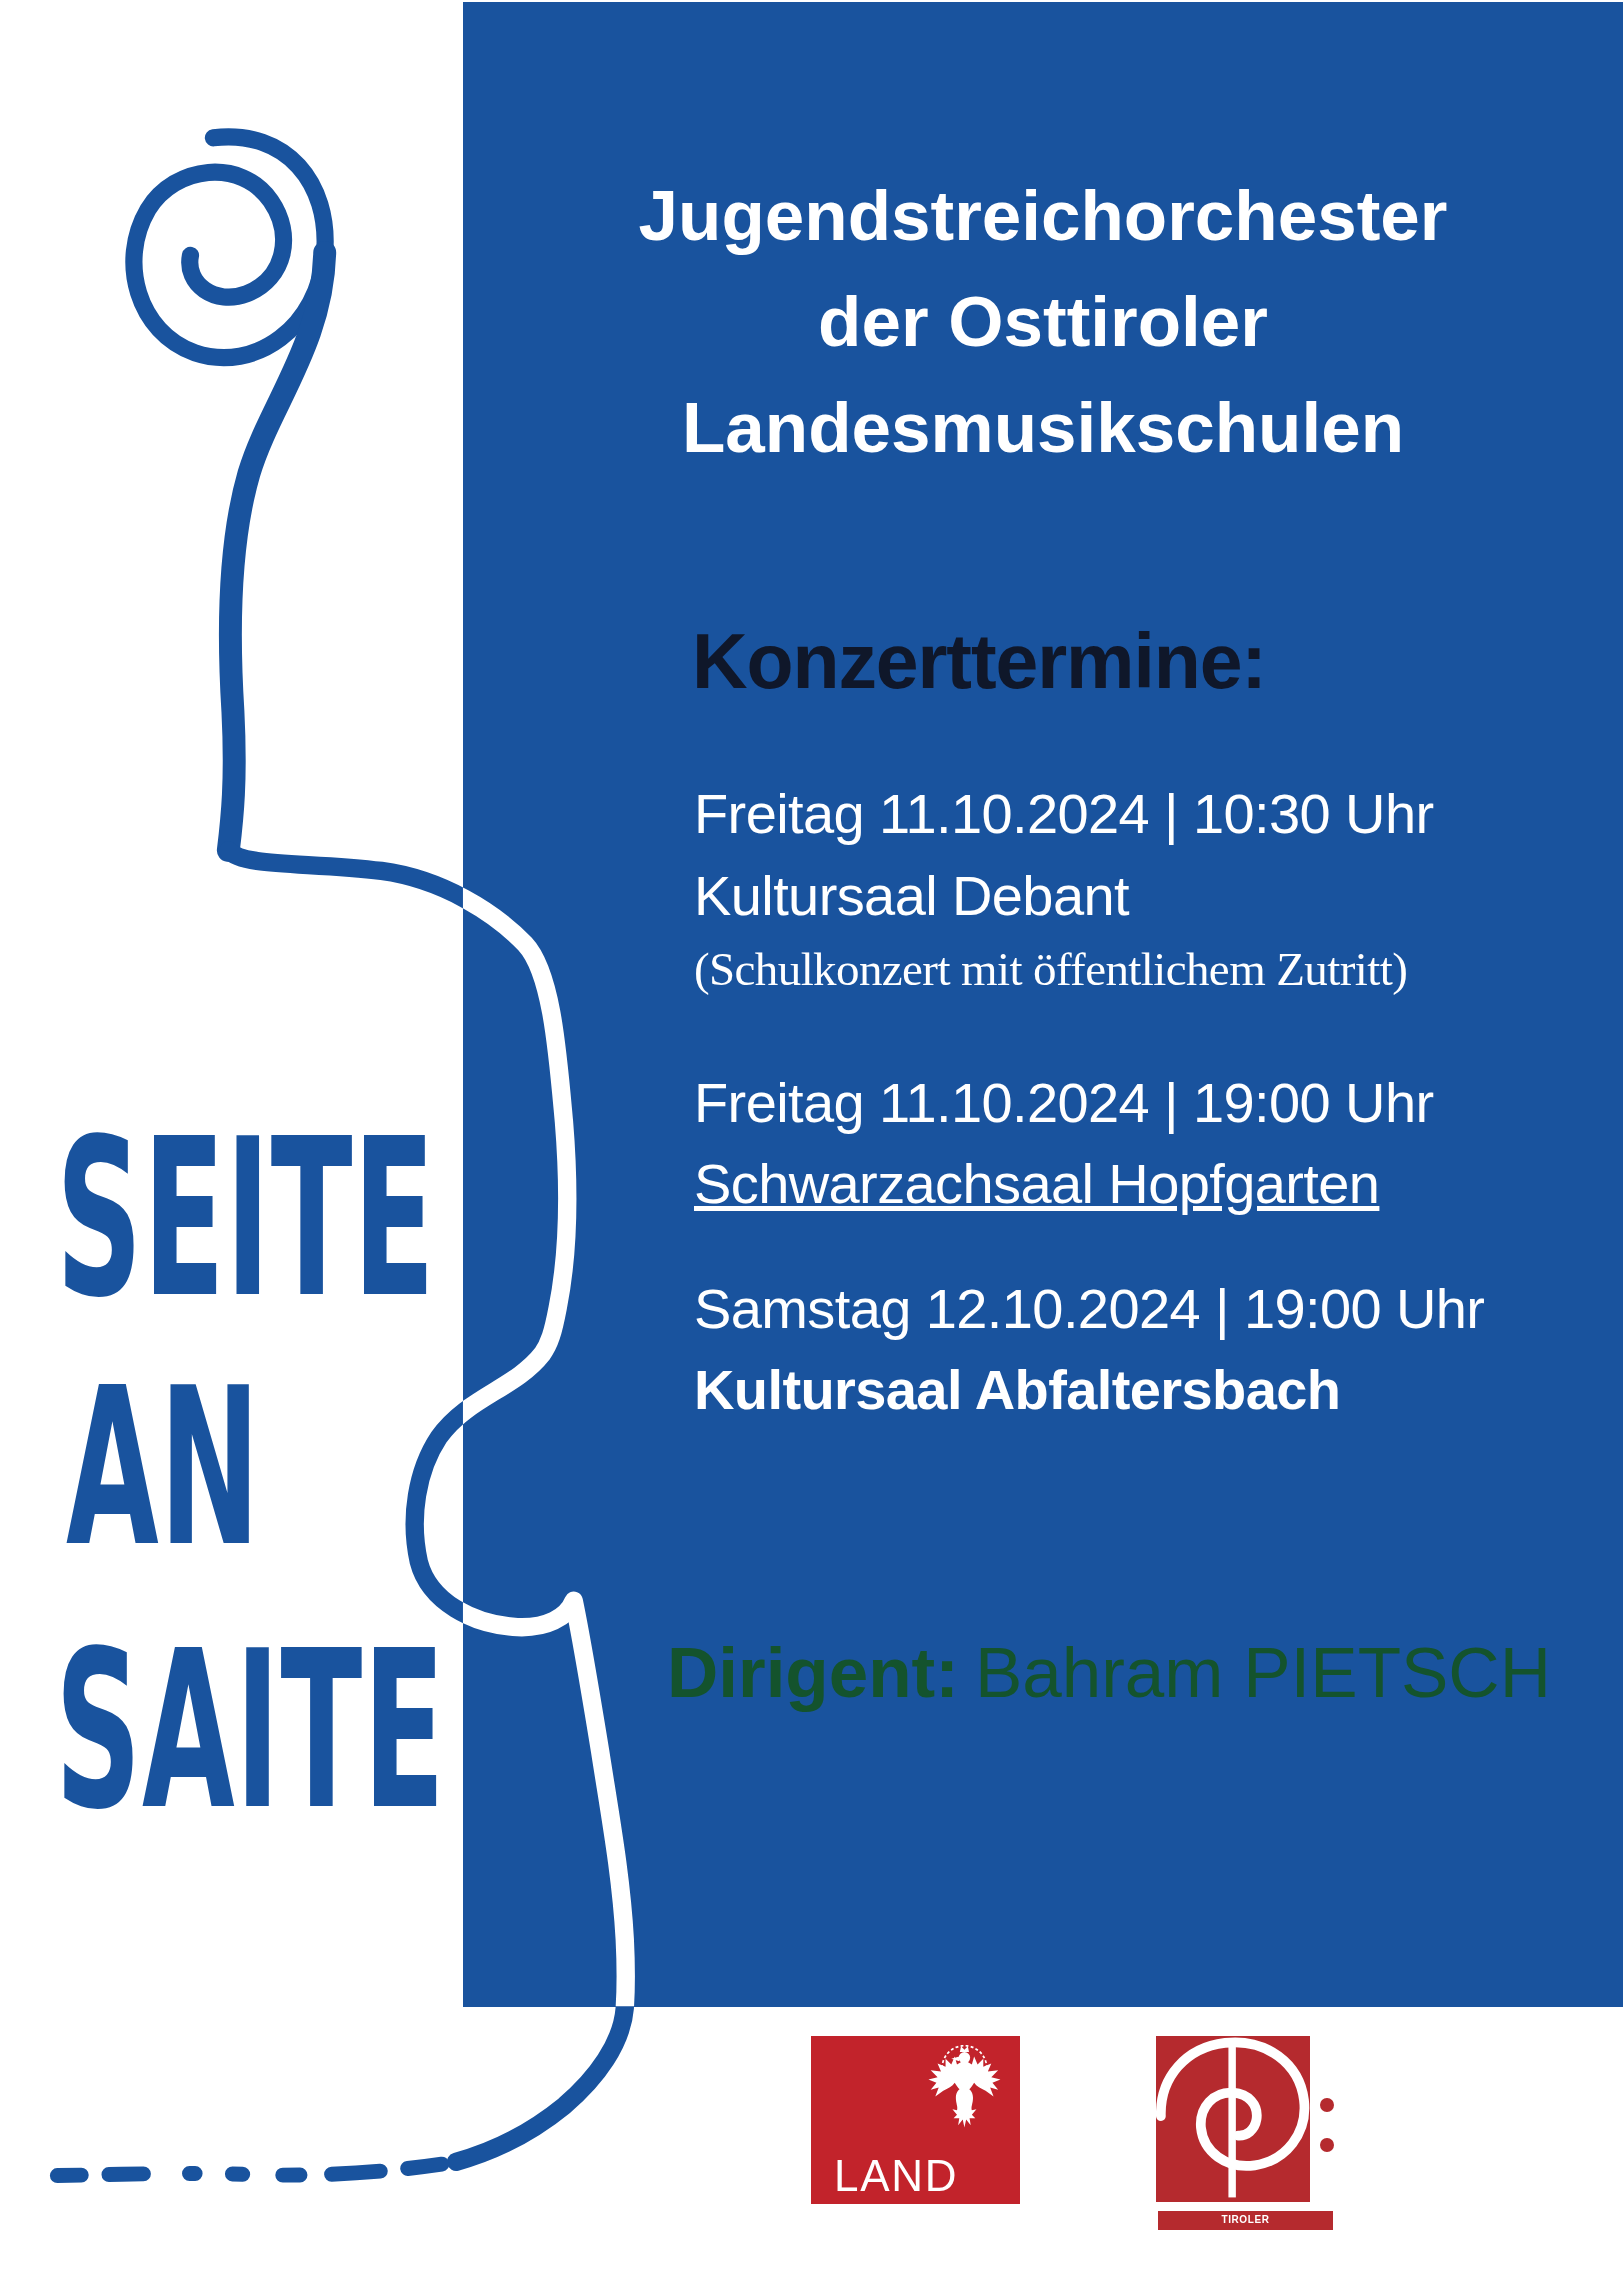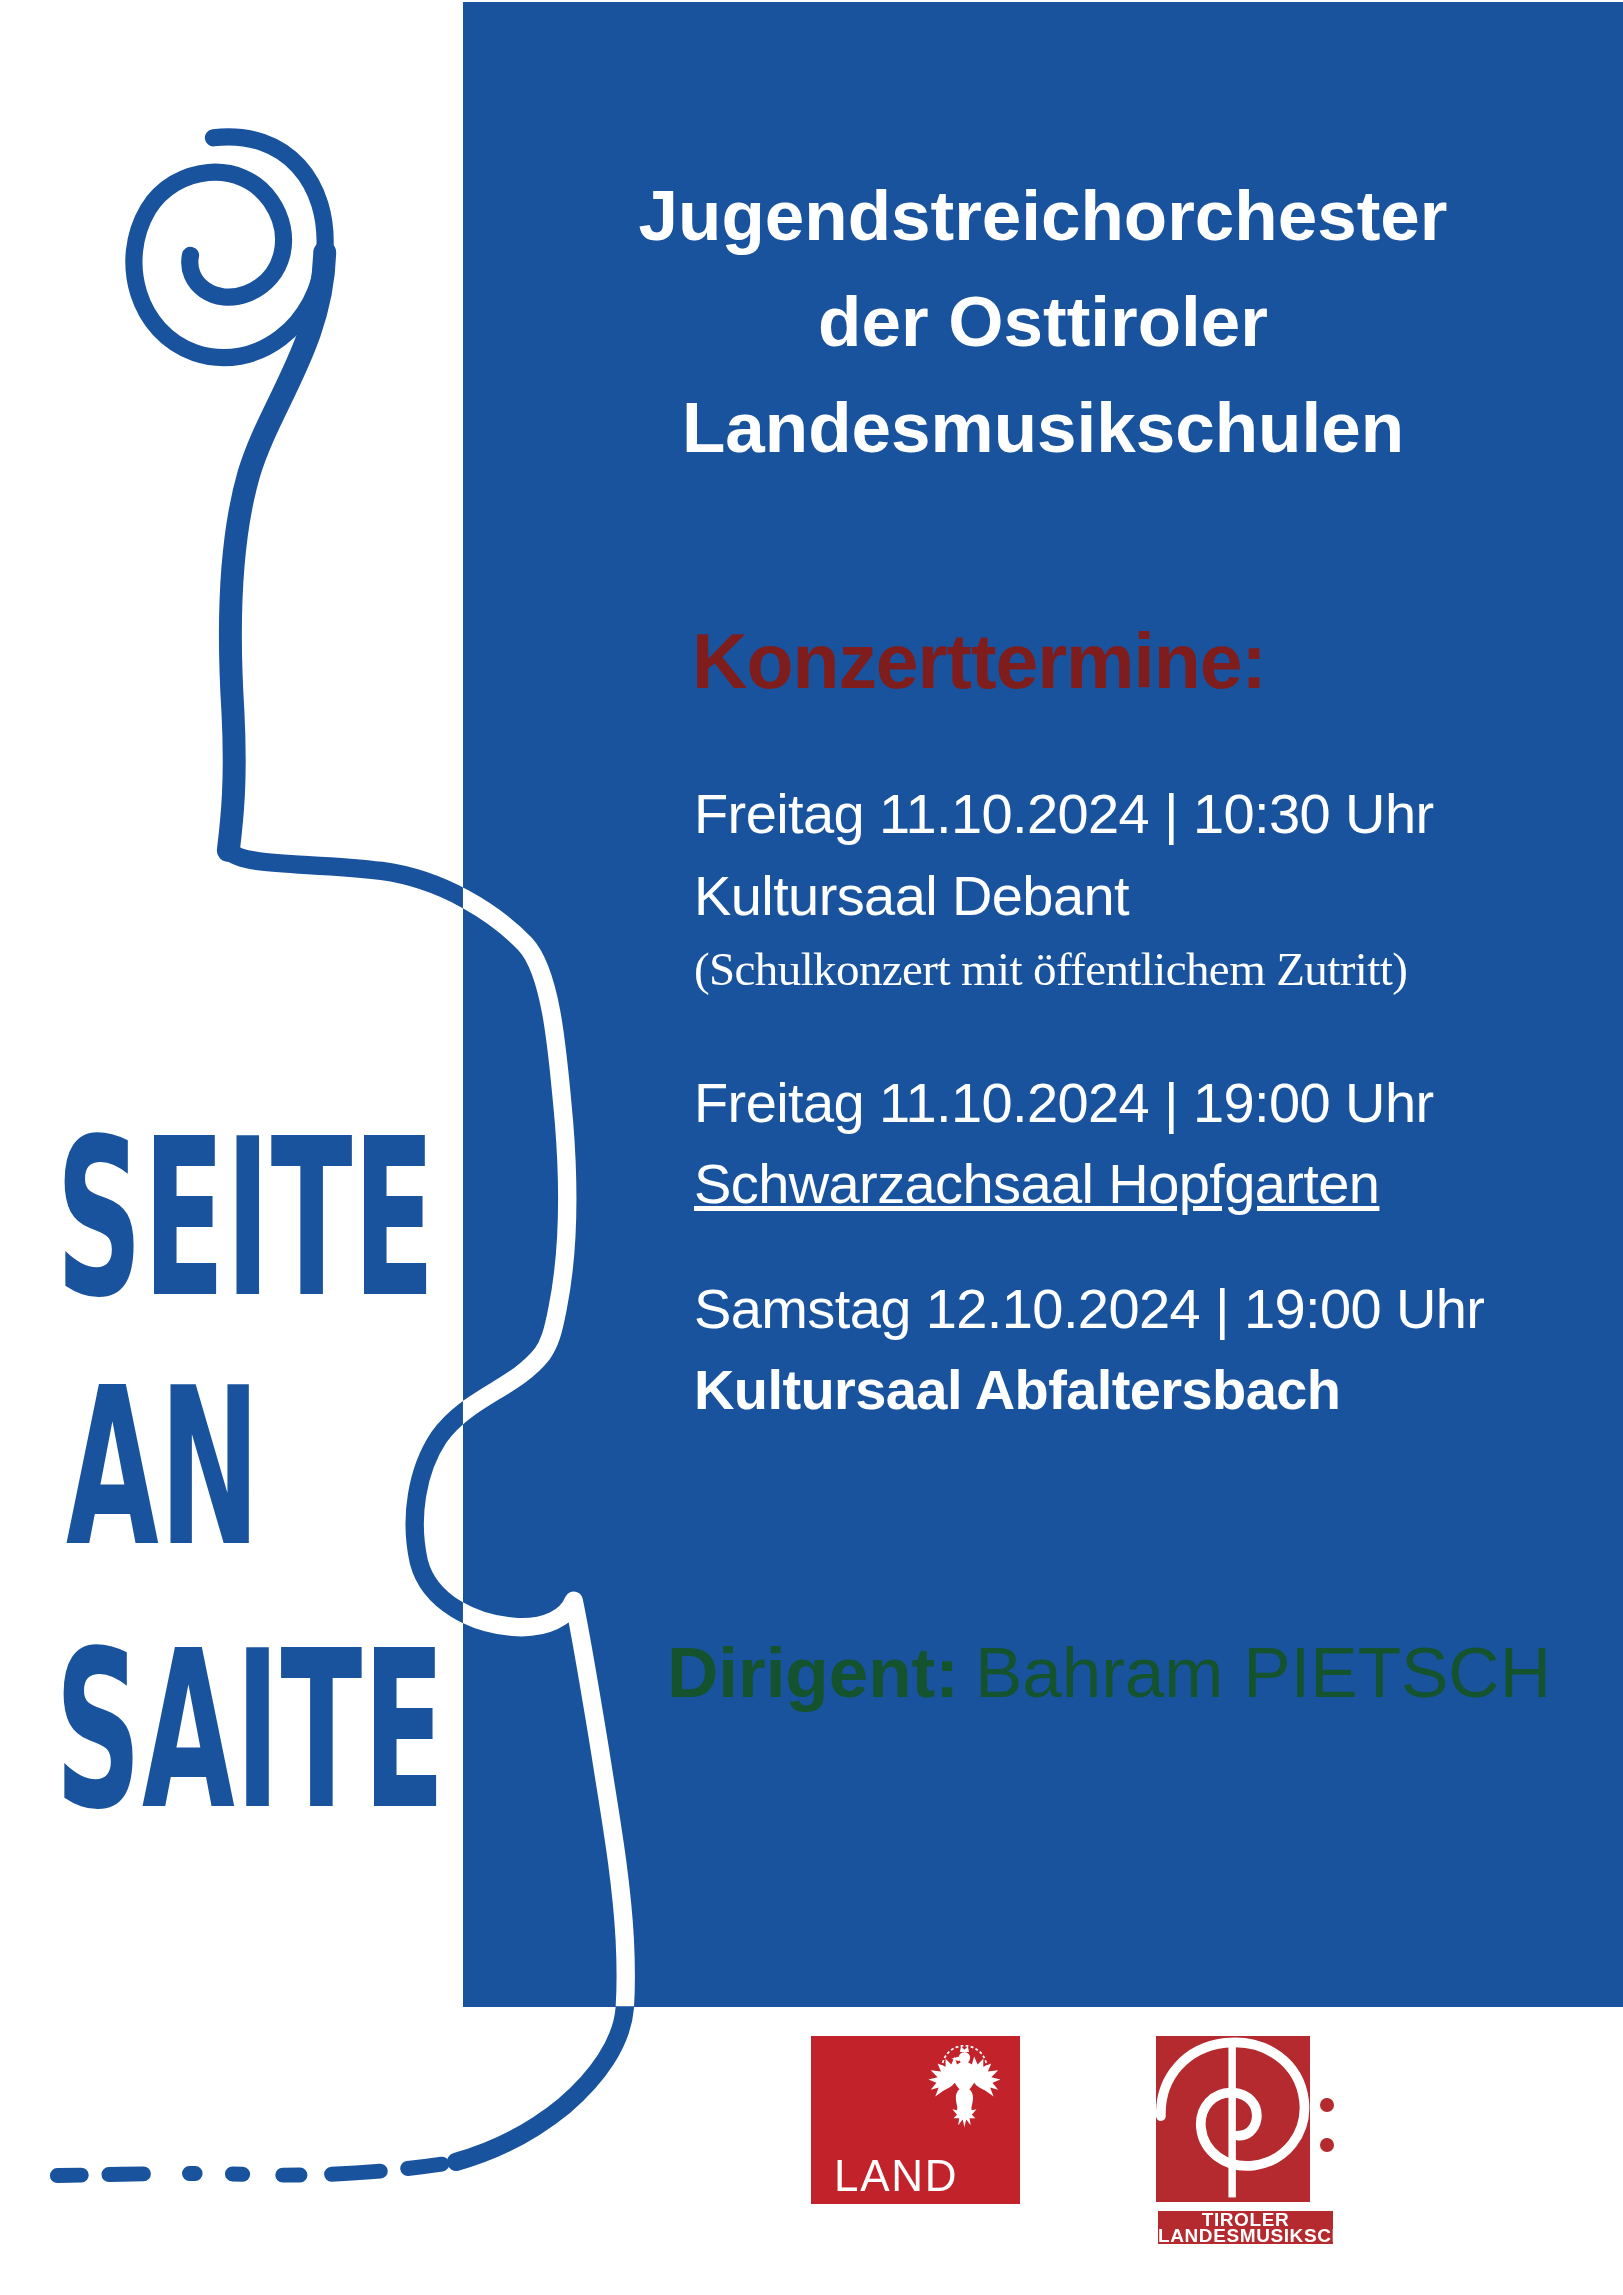--- a/index.html
+++ b/index.html
@@ -22,21 +22,21 @@
   .ink{fill:none;stroke-linecap:round;stroke-linejoin:round;}
   .ink-blue{stroke:var(--drawing_blue);}
   .ink-white{stroke:#ffffff;}
 
   .title{
     position:absolute;left:463px;top:163px;width:1160px;
     text-align:center;color:#fff;font-weight:bold;
     font-size:71px;line-height:106px;letter-spacing:0px;
   }
   .section-heading{
-    position:absolute;left:692px;top:623px;color:#7f1d1d;
+    position:absolute;left:692px;top:623px;color:#0f172a;
     font-weight:bold;font-size:77px;letter-spacing:-1.1px;line-height:1;
   }
   .ev{position:absolute;color:#fff;font-size:56px;line-height:1;letter-spacing:-0.6px;white-space:nowrap;}
   .ev-note{font-size:47px;font-family:Liberation Serif, serif;}
   .conductor{
     position:absolute;left:667px;top:1637px;color:#14532d;
     font-size:71px;line-height:1;white-space:nowrap;
   }
   .conductor .lbl{font-weight:bold;margin-right:16px;}
 
@@ -67,23 +67,23 @@
     background:var(--musikschulen_red);
   }
   .lm-clef{position:absolute;left:0;top:0;width:154px;height:166px;}
   .lm-dot{
     position:absolute;width:13.8px;height:13.8px;border-radius:50%;
     background:var(--musikschulen_red);
   }
   .lm-dot-1{left:1320px;top:2098px;}
   .lm-dot-2{left:1320px;top:2138px;}
   .lm-band{
-    position:absolute;left:1158px;top:2211px;width:175px;height:33px;
+    position:absolute;left:1158px;top:2211px;width:175px;height:19px;
     background:var(--musikschulen_red);color:#fff;text-align:center;
-    font-weight:bold;font-size:19px;line-height:15.5px;letter-spacing:0.6px;
+    font-weight:bold;font-size:10px;line-height:15.5px;letter-spacing:0.6px;
     padding-top:1.1px;white-space:nowrap;
   }
 </style>
 </head>
 <body>
 
 <div class="page">
 
   <div class="blue-panel"></div>
 

